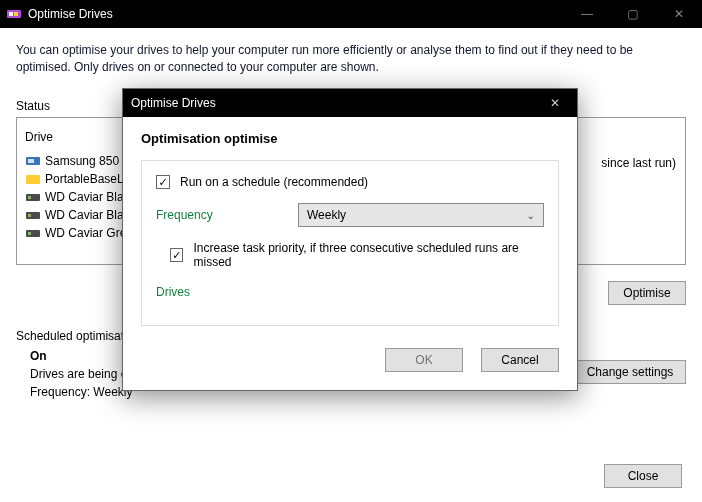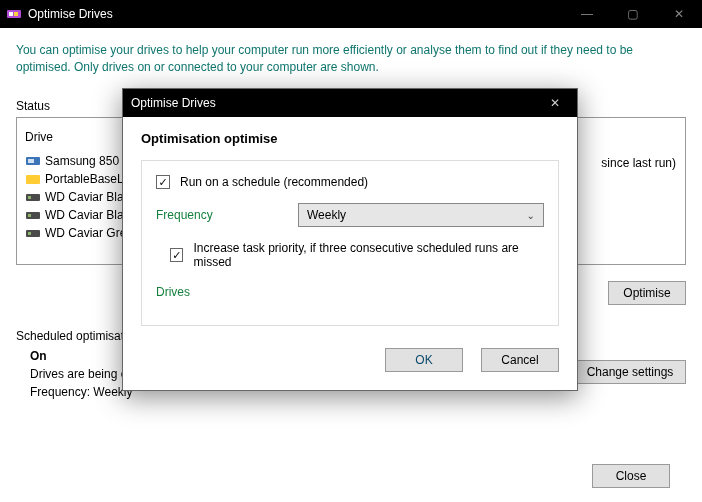--- a/index.html
+++ b/index.html
@@ -32,21 +32,21 @@
     position: absolute; right: 0; top: 0; height: 28px;
     display: flex;
   }
   .titlebar .win-btn {
     width: 46px; height: 28px;
     display: flex; align-items: center; justify-content: center;
     color: #888;
   }
 
   .main-content { padding: 14px 16px; }
-  .description { font-size: 12px; line-height: 1.45; color:#0f766e; margin-bottom: 22px; }
+  .description { font-size: 12px; line-height: 1.45; color:#0f172a; margin-bottom: 22px; }
 
   .section-label { font-size: 12px; margin-bottom: 4px; color:#000; }
 
   .drivebox {
     border: 1px solid #999;
     padding: 12px 8px 12px 8px;
     height: 148px;
   }
   .col-header-row {
     display:flex; justify-content:space-between;
@@ -65,26 +65,26 @@
   .btn {
     font-size:12px;
     border:1px solid #9a9a9a;
     background:#e1e1e1;
     padding: 2px 2px;
     height: 24px;
     min-width: 80px;
     display:inline-flex;align-items:center;justify-content:center;
     cursor:pointer;
   }
-  .btn:disabled, .btn.disabled { color:#0c4a6e; cursor: default; }
+  .btn:disabled, .btn.disabled { color:#737373; cursor: default; }
   .btn-row-right { display:flex; justify-content:flex-end; gap:14px; margin-top:10px; }
   .sched-heading { font-size:12px; margin:24px 0 6px; }
   .sched-on { font-weight:700; padding-left:14px; }
   .sched-line { font-size:12px; padding-left:14px; margin-top:4px; }
-  .footer { position:absolute; bottom:14px; right:32px; }
+  .footer { position:absolute; bottom:14px; right:20px; }
 
   
   .dialog {
     position: absolute;
     left: 122px; top: 88px;
     width: 456px;
     background: #fff;
     border: 1px solid #666;
     box-shadow: 0 6px 26px rgba(0,0,0,0.45);
   }

